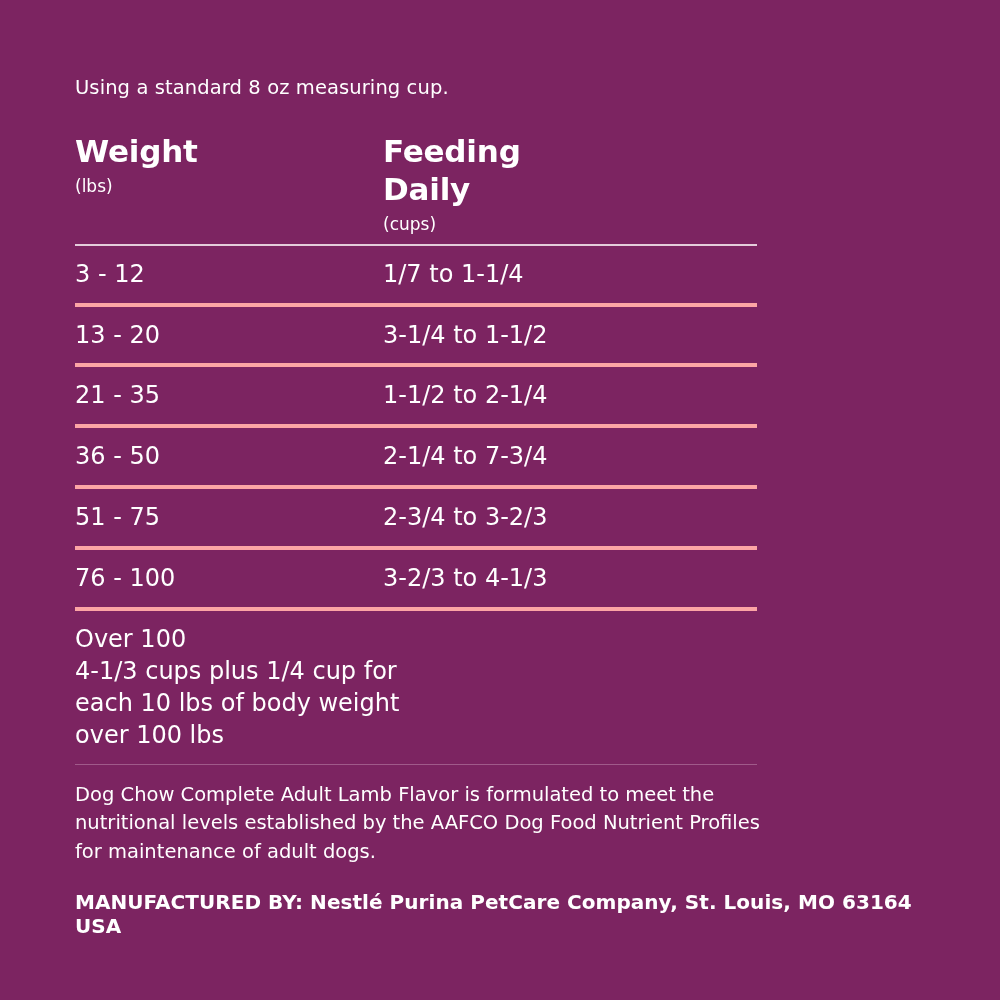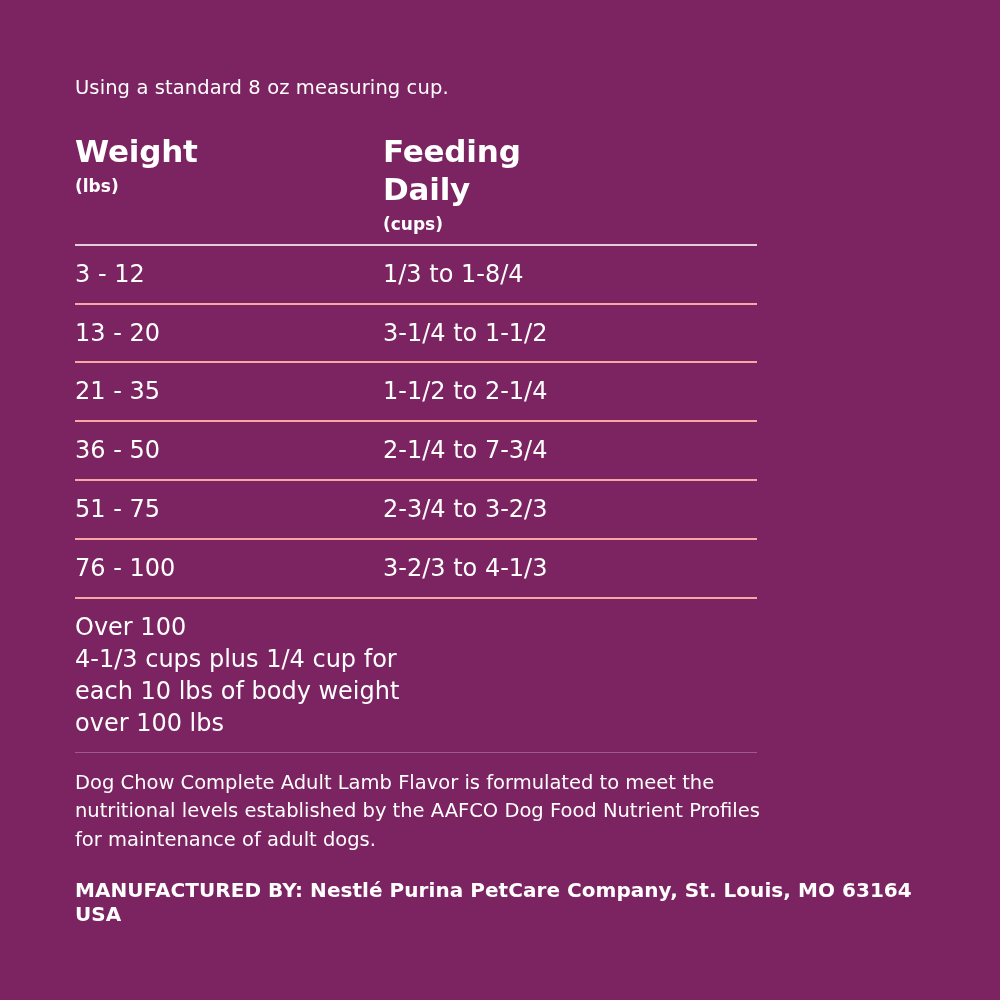--- a/index.html
+++ b/index.html
@@ -62,31 +62,31 @@
     font-size: 31px;
     font-weight: bold;
     line-height: 1.22;
     letter-spacing: -0.2px;
   }
   .th-main .l2 {
     display: block;
   }
   .th-unit {
     font-size: 17px;
-    font-weight: bold;
+    font-weight: normal;
     margin-top: 5px;
   }
   .head-rule {
     border-top: 2px solid #e4cddb;
     margin-top: 10px;
   }
   .row {
     display: flex;
     align-items: flex-start;
-    border-bottom: 2px solid #fca5a5;
+    border-bottom: 4px solid #fca5a5;
     padding: 13px 0 12px 0;
   }
   .row:last-of-type {
     border-bottom: 1px solid #a05a8a;
     flex-direction: column;
   }
   .cell {
     font-size: 24px;
     line-height: 1.33;
     box-sizing: border-box;
@@ -133,21 +133,21 @@
           <span class="l2">Daily</span>
         </div>
         <div class="th-unit">(cups)</div>
       </div>
     </div>
 
     <div class="head-rule"></div>
 
     <div class="row">
       <div class="cell cell-weight">3 - 12</div>
-      <div class="cell cell-amount">1/3 to 1-8/4</div>
+      <div class="cell cell-amount">1/7 to 1-1/4</div>
     </div>
     <div class="row">
       <div class="cell cell-weight">13 - 20</div>
       <div class="cell cell-amount">3-1/4 to 1-1/2</div>
     </div>
     <div class="row">
       <div class="cell cell-weight">21 - 35</div>
       <div class="cell cell-amount">1-1/2 to 2-1/4</div>
     </div>
     <div class="row">

